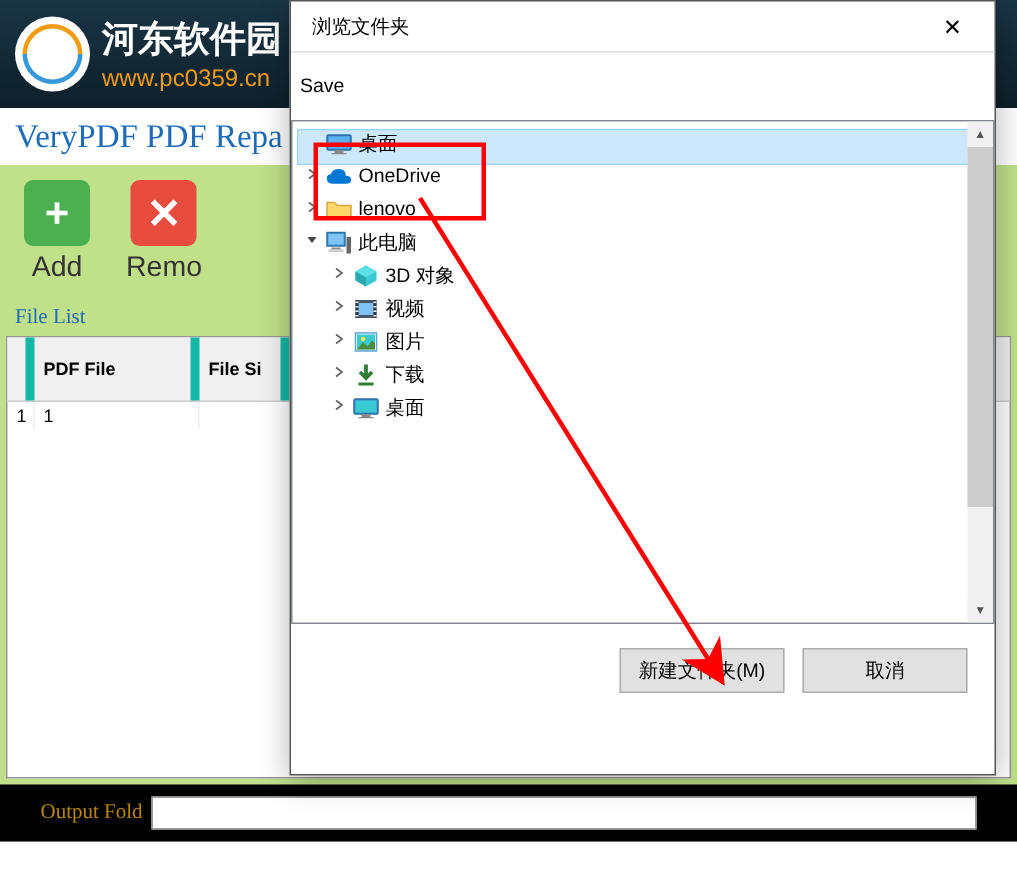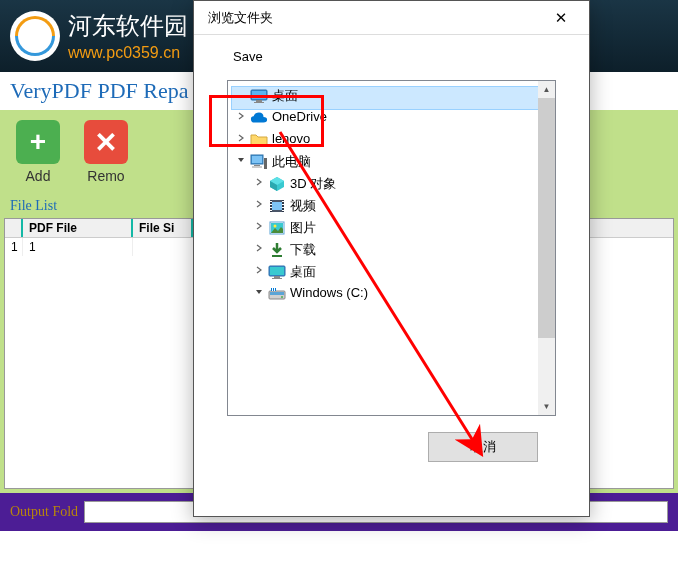--- a/index.html
+++ b/index.html
@@ -4,57 +4,57 @@
   <style>
     * { margin: 0; padding: 0; box-sizing: border-box; font-family: "Microsoft YaHei", Arial, sans-serif; }
     body { width: 678px; height: 585px; position: relative; overflow: hidden; background: #fff; }
     
     
     .bg-app { position: absolute; inset: 0; }
     .bg-header { height: 72px; background: linear-gradient(to bottom, #1a3545, #0d1f2a); display: flex; align-items: center; padding: 0 10px; }
     .bg-logo { width: 50px; height: 50px; background: #fff; border-radius: 50%; display: flex; align-items: center; justify-content: center; position: relative; }
     .bg-logo-inner { width: 40px; height: 40px; border-radius: 50%; background: conic-gradient(#f39c12 0 90deg, #3498db 90deg 270deg, #f39c12 270deg); position: relative; }
     .bg-logo-center { position: absolute; inset: 8px; background: #fff; border-radius: 50%; display: flex; align-items: center; justify-content: center; font-size: 10px; font-weight: bold; color: #0d5a8c; }
-    .bg-title { color: #fff; font-size: 24px; font-weight: normal; margin-left: 8px; }
+    .bg-title { color: #fff; font-size: 24px; font-weight: bold; margin-left: 8px; }
     .bg-url { color: #f39c12; font-size: 16px; margin-left: 8px; margin-top: 2px; }
     .bg-title-wrap { display: flex; flex-direction: column; }
     
     .bg-main { background: #c0e08a; padding: 0; }
     .bg-apptitle { background: #fff; color: #1e6bb8; font-size: 22px; padding: 6px 10px; font-family: "Comic Sans MS", cursive; }
     .bg-toolbar { display: flex; gap: 24px; padding: 10px 16px; }
     .bg-btn { display: flex; flex-direction: column; align-items: center; gap: 4px; }
     .bg-btn-icon { width: 44px; height: 44px; border-radius: 6px; display: flex; align-items: center; justify-content: center; font-size: 28px; color: #fff; font-weight: bold; }
     .bg-btn-add { background: #4CAF50; }
     .bg-btn-remove { background: #e74c3c; }
-    .bg-btn-label { font-size: 14px; color: #333; }
+    .bg-btn-label { font-size: 19px; color: #333; }
     
     .bg-filelist-label { background: #c0e08a; color: #1e6bb8; padding: 4px 10px; font-size: 14px; font-family: "Comic Sans MS", cursive; }
     .bg-table { background: #fff; margin: 0 4px; border: 1px solid #999; }
     .bg-table-head { display: flex; background: #f0f0f0; border-bottom: 1px solid #ccc; }
-    .bg-th { padding: 2px 6px; font-size: 12px; font-weight: bold; border-right: 2px solid #14b8a6; }
+    .bg-th { padding: 14px 6px; font-size: 12px; font-weight: bold; border-right: 6px solid #14b8a6; }
     .bg-th:nth-child(1) { width: 18px; }
     .bg-th:nth-child(2) { width: 110px; }
     .bg-th:nth-child(3) { width: 60px; }
     .bg-table-row { display: flex; font-size: 12px; }
     .bg-td { padding: 2px 6px; border-right: 1px solid #eee; }
     .bg-td:nth-child(1) { width: 18px; }
     .bg-td:nth-child(2) { width: 110px; overflow: hidden; white-space: nowrap; }
     .bg-td:nth-child(3) { width: 60px; text-align: right; }
     .bg-table-body { height: 250px; }
     
-    .bg-output { display: flex; align-items: center; padding: 8px 10px; background: #4c1d95; margin-top: 4px; }
+    .bg-output { display: flex; align-items: center; padding: 8px 27px; background: #000000; margin-top: 4px; }
     .bg-output-label { color: #b8860b; font-size: 14px; font-family: "Comic Sans MS", cursive; margin-right: 6px; }
     .bg-output-input { flex: 1; height: 22px; border: 1px solid #999; background: #fff; }
     
     
-    .dialog { position: absolute; left: 193px; top: 0; width: 397px; height: 517px; background: #fff; border: 1px solid #555; box-shadow: 0 4px 20px rgba(0,0,0,0.3); }
+    .dialog { position: absolute; left: 193px; top: 0; width: 471px; height: 517px; background: #fff; border: 1px solid #555; box-shadow: 0 4px 20px rgba(0,0,0,0.3); }
     .dialog-titlebar { height: 34px; display: flex; align-items: center; justify-content: space-between; padding: 0 10px 0 14px; border-bottom: 1px solid #ddd; }
     .dialog-title { font-size: 13px; }
     .dialog-close { width: 36px; height: 24px; display: flex; align-items: center; justify-content: center; font-size: 15px; cursor: pointer; }
-    .dialog-body { padding: 14px 33px; }
+    .dialog-body { padding: 14px 0; }
     .dialog-desc { font-size: 13px; margin-bottom: 16px; margin-left: 6px; }
     
     .tree-box { border: 1px solid #828790; height: 336px; padding: 6px 4px; overflow: hidden; position: relative; }
     .tree { font-size: 13px; }
     .tree-item { display: flex; height: 22px; padding: 0 2px; cursor: pointer; white-space: nowrap; }
     .tree-item.selected { background: #cce8ff; outline: 1px solid #99d1ff; }
     .tree-indent { display: inline-block; width: 18px; }
     .tree-exp { width: 14px; height: 14px; display: inline-flex; align-items: center; justify-content: center; font-size: 10px; color: #666; margin-right: 2px; cursor: pointer; }
     .tree-icon { width: 18px; height: 18px; display: inline-flex; align-items: center; justify-content: center; margin-right: 4px; }
     .tree-label { }
@@ -268,49 +268,31 @@
             <span class="tree-icon">
               <svg width="18" height="14" viewBox="0 0 18 14">
                 <rect x="1" y="1" width="16" height="10" rx="1" fill="#3b8fd4" stroke="#2a6ea8"></rect>
                 <rect x="2" y="2" width="14" height="8" fill="#39c9d0"></rect>
                 <rect x="6" y="11" width="6" height="2" fill="#888"></rect>
                 <rect x="4" y="13" width="10" height="1" fill="#888"></rect>
               </svg>
             </span>
             <span class="tree-label">桌面</span>
           </div>
-          <div class="tree-item">
-            <span class="tree-indent"></span>
-            <span class="tree-exp">
-              <svg width="8" height="8">
-                <path d="M1 2 L7 2 L4 6 Z" fill="#444"></path>
-              </svg>
-            </span>
-            <span class="tree-icon">
-              <svg width="18" height="14" viewBox="0 0 18 14">
-                <rect x="1" y="4" width="16" height="8" rx="1" fill="#d0d0d0" stroke="#888"></rect>
-                <rect x="2" y="5" width="14" height="3" fill="#5ba4d6"></rect>
-                <circle cx="14" cy="10" r="1" fill="#4caf50"></circle>
-                <rect x="3" y="1" width="5" height="3" fill="#0078d4"></rect>
-                <rect x="4" y="1" width="1" height="3" fill="#fff"></rect>
-                <rect x="6" y="1" width="1" height="3" fill="#fff"></rect>
-              </svg>
-            </span>
-            <span class="tree-label">Windows (C:)</span>
-          </div>
         </div>
       <div class="scrollbar-v">
         <div class="scroll-btn">▲</div>
         <div class="scroll-track">
             <div class="scroll-thumb"></div>
           </div>
         <div class="scroll-btn">▼</div>
       </div>
     </div>
     <div class="dialog-footer">
+      <button class="dlg-btn">新建文件夹(M)</button>
       <button class="dlg-btn">取消</button>
     </div>
   </div>
 </div>
 
 <div class="red-box"></div>
 
 <svg class="arrow-svg">
   <defs>
     <marker id="ah" markerWidth="12" markerHeight="12" refX="8" refY="5" orient="auto">

